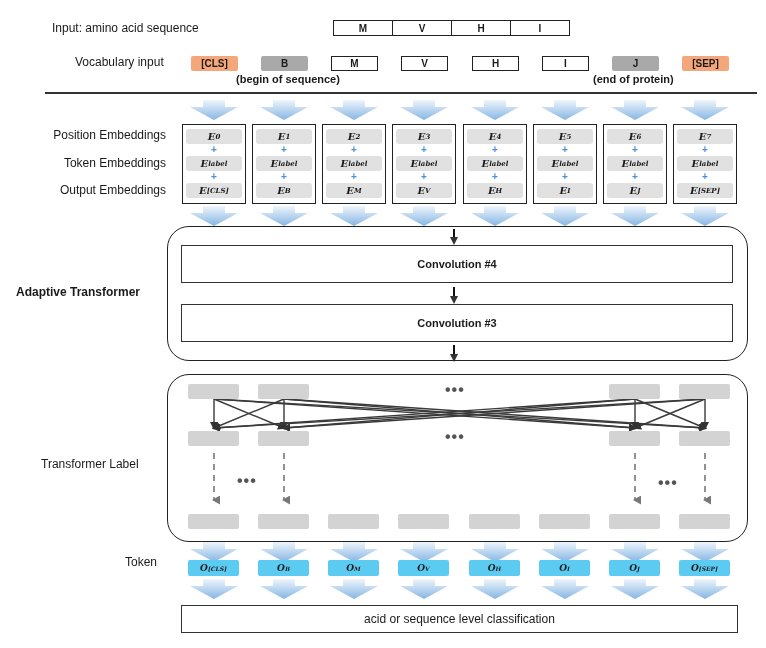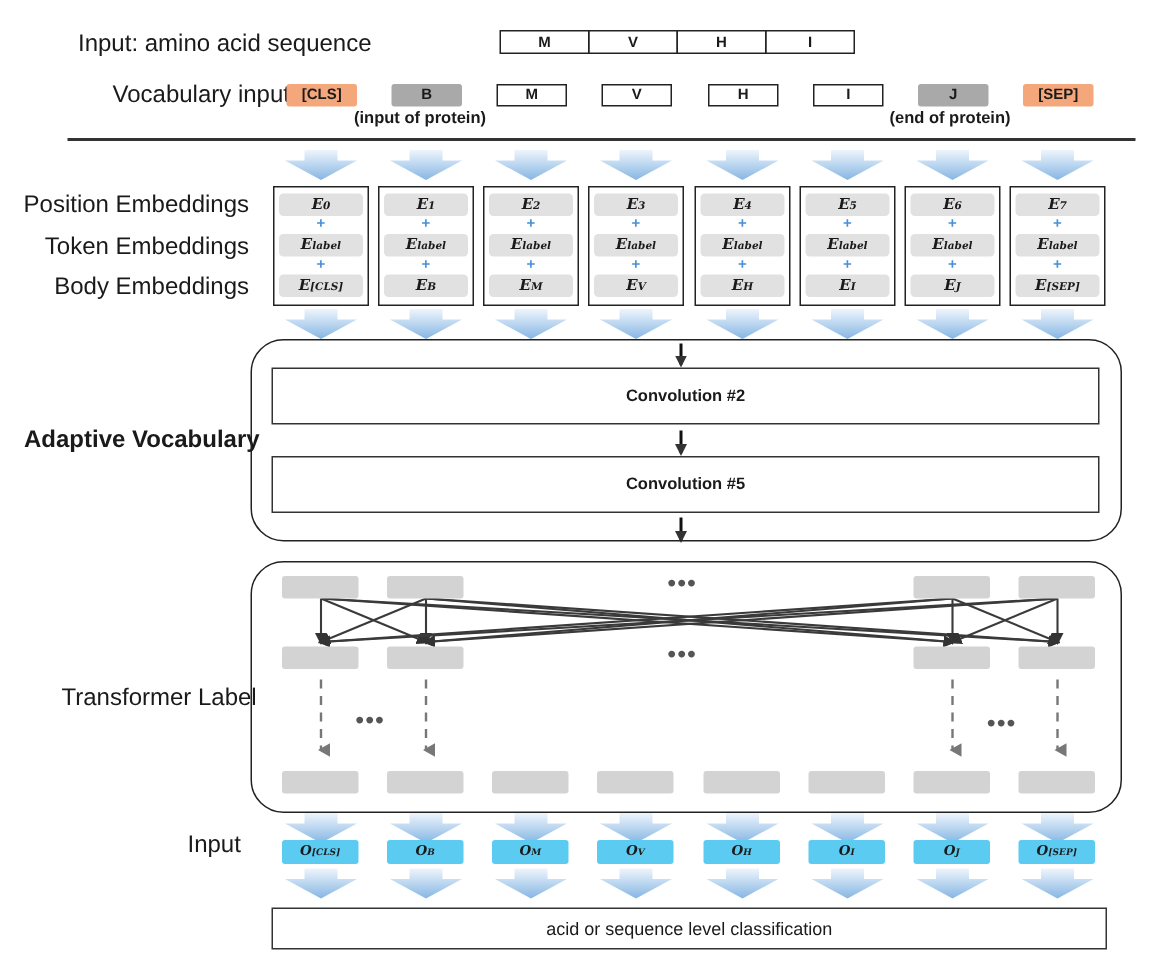--- a/index.html
+++ b/index.html
@@ -1,18 +1,18 @@
 <!DOCTYPE html>
 <html><head>
 <meta charset="utf-8">
 <style>
   html, body { margin:0; padding:0; background:#ffffff; }
   body { width:766px; height:648px; position:relative; overflow:hidden;
          font-family:"Liberation Sans", sans-serif; color:#1a1a1a; }
-  .lbl { position:absolute; font-size:16px; white-space:nowrap; }
+  .lbl { position:absolute; font-size:12px; white-space:nowrap; }
   .lbl-r { text-align:center; }
   .bold { font-weight:bold; }
   .seq-cell { position:absolute; top:20px; height:16px; border:1.5px solid #222; box-sizing:border-box;
               font-size:10px; font-weight:bold; display:flex; align-items:center; justify-content:center; }
   .tok { position:absolute; top:56px; width:47px; height:15px; box-sizing:border-box; font-size:10px;
          font-weight:bold; display:flex; align-items:center; justify-content:center; border-radius:2px; }
   .tok.special { background:#f4a77a; }
   .tok.gray { background:#a9a9a9; }
   .tok.plain { background:#fff; border:1.5px solid #222; border-radius:0; }
   .note { position:absolute; top:73px; font-size:11px; font-weight:bold; white-space:nowrap; }
@@ -193,28 +193,28 @@
 <div id="tok-row">
     <div class="tok special" style="left:191px;">[CLS]</div>
     <div class="tok gray" style="left:261px;">B</div>
     <div class="tok plain" style="left:331px;">M</div>
     <div class="tok plain" style="left:401px;">V</div>
     <div class="tok plain" style="left:472px;">H</div>
     <div class="tok plain" style="left:542px;">I</div>
     <div class="tok gray" style="left:612px;">J</div>
     <div class="tok special" style="left:682px;">[SEP]</div>
   </div>
-<div class="note" style="left:236px;">(input of protein)</div>
+<div class="note" style="left:236px;">(begin of sequence)</div>
 <div class="note" style="left:593px;">(end of protein)</div>
 
 <div class="sep-line"></div>
 
 <div class="lbl lbl-r" style="right:600px; top:128px;">Position Embeddings</div>
 <div class="lbl lbl-r" style="right:600px; top:156px;">Token Embeddings</div>
-<div class="lbl lbl-r" style="right:600px; top:183px;">Body Embeddings</div>
+<div class="lbl lbl-r" style="right:600px; top:183px;">Output Embeddings</div>
 <div id="emb-row">
     <div class="emb" style="left:182px;">
       <div class="emb-cell" style="top:4px;">E<sub>0</sub></div>
       <div class="plus" style="top:20px;">+</div>
       <div class="emb-cell" style="top:31px;">E<sub>label</sub></div>
       <div class="plus" style="top:47px;">+</div>
       <div class="emb-cell" style="top:58px;">E<sub>[CLS]</sub></div>
     </div>
     <div class="emb" style="left:252px;">
       <div class="emb-cell" style="top:4px;">E<sub>1</sub></div>
@@ -260,24 +260,24 @@
     </div>
     <div class="emb" style="left:673px;">
       <div class="emb-cell" style="top:4px;">E<sub>7</sub></div>
       <div class="plus" style="top:20px;">+</div>
       <div class="emb-cell" style="top:31px;">E<sub>label</sub></div>
       <div class="plus" style="top:47px;">+</div>
       <div class="emb-cell" style="top:58px;">E<sub>[SEP]</sub></div>
     </div>
   </div>
 
-<div class="lbl bold" style="left:16px; top:285px;">Adaptive Vocabulary</div>
+<div class="lbl bold" style="left:16px; top:285px;">Adaptive Transformer</div>
 <div class="round-box" style="left:167px; top:226px; width:581px; height:135px;"></div>
-<div class="conv" style="top:245px;">Convolution #2</div>
-<div class="conv" style="top:304px;">Convolution #5</div>
+<div class="conv" style="top:245px;">Convolution #4</div>
+<div class="conv" style="top:304px;">Convolution #3</div>
 
 <div class="lbl" style="left:41px; top:457px;">Transformer Label</div>
 <div class="round-box" style="left:167px; top:374px; width:581px; height:168px;"></div>
 <div id="tf-blocks">
     <div class="gblock" style="left:188px; top:384px;"></div>
     <div class="gblock" style="left:258px; top:384px;"></div>
     <div class="gblock" style="left:609px; top:384px;"></div>
     <div class="gblock" style="left:679px; top:384px;"></div>
     <div class="gblock" style="left:188px; top:431px;"></div>
     <div class="gblock" style="left:258px; top:431px;"></div>
@@ -290,21 +290,21 @@
     <div class="gblock" style="left:469px; top:514px;"></div>
     <div class="gblock" style="left:539px; top:514px;"></div>
     <div class="gblock" style="left:609px; top:514px;"></div>
     <div class="gblock" style="left:679px; top:514px;"></div>
   </div>
 <div class="dots" style="left:445px; top:385px;">•••</div>
 <div class="dots" style="left:445px; top:432px;">•••</div>
 <div class="dots" style="left:237px; top:476px;">•••</div>
 <div class="dots" style="left:658px; top:478px;">•••</div>
 
-<div class="lbl" style="left:125px; top:555px;">Input</div>
+<div class="lbl" style="left:125px; top:555px;">Token</div>
 <div id="out-row">
     <div class="out" style="left:188px;">O<sub>[CLS]</sub></div>
     <div class="out" style="left:258px;">O<sub>B</sub></div>
     <div class="out" style="left:328px;">O<sub>M</sub></div>
     <div class="out" style="left:398px;">O<sub>V</sub></div>
     <div class="out" style="left:469px;">O<sub>H</sub></div>
     <div class="out" style="left:539px;">O<sub>I</sub></div>
     <div class="out" style="left:609px;">O<sub>J</sub></div>
     <div class="out" style="left:679px;">O<sub>[SEP]</sub></div>
   </div>

